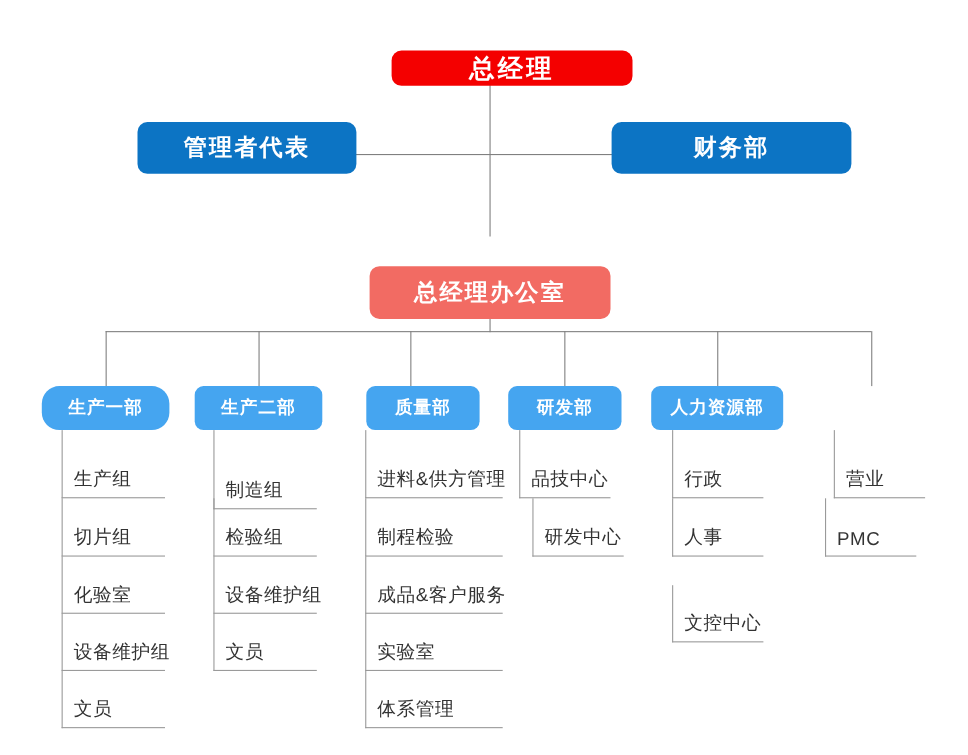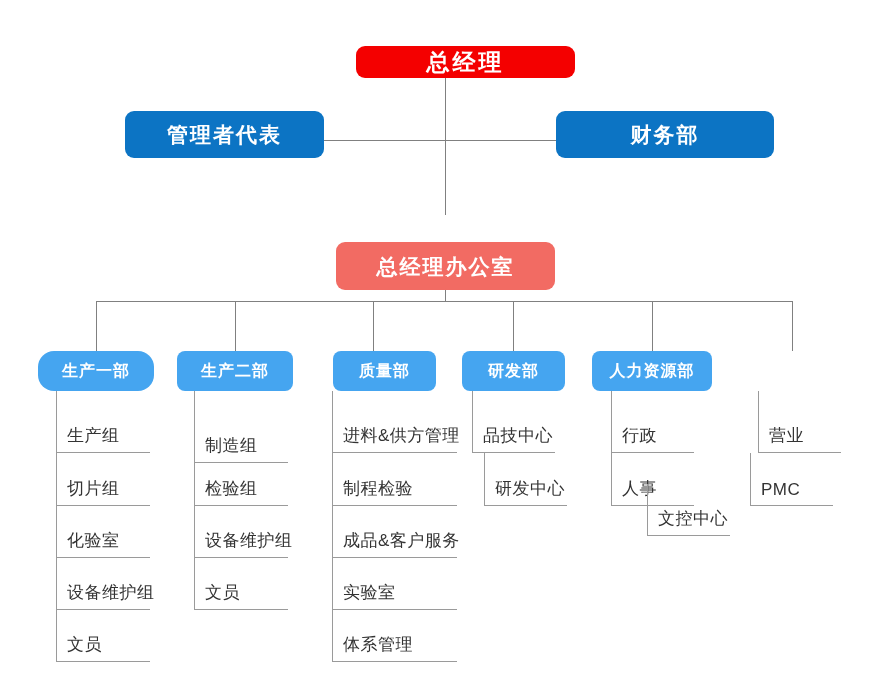--- a/index.html
+++ b/index.html
@@ -185,21 +185,21 @@
   <div class="leaf" style="left:484px; top:453px; width:83px; height:53px;">
       <span>研发中心</span>
     </div>
 
   <div class="leaf" style="left:611px; top:391px; width:83px; height:62px;">
       <span>行政</span>
     </div>
   <div class="leaf" style="left:611px; top:453px; width:83px; height:53px;">
       <span>人事</span>
     </div>
-  <div class="leaf" style="left:611px; top:484px; width:83px; height:52px;margin-left:36px;">
+  <div class="leaf" style="left:611px; top:532px; width:83px; height:52px;">
       <span>文控中心</span>
     </div>
 
   <div class="leaf" style="left:714px; top:391px; width:83px; height:62px;margin-left:44px;">
       <span>营业</span>
     </div>
   <div class="leaf" style="left:750px; top:453px; width:83px; height:53px;text-align:center;">
       <span>PMC</span>
     </div>
 

